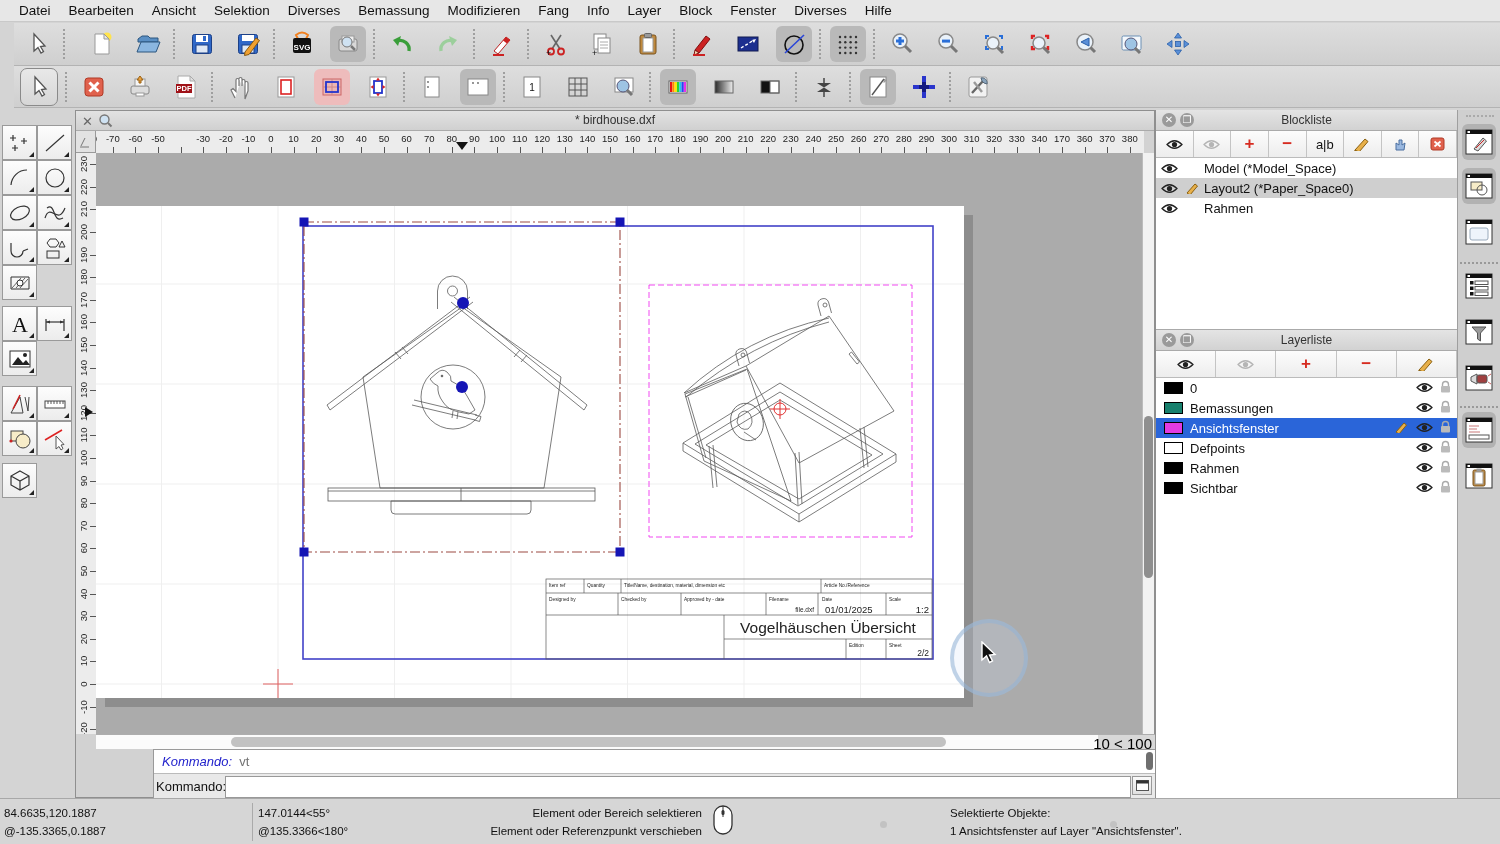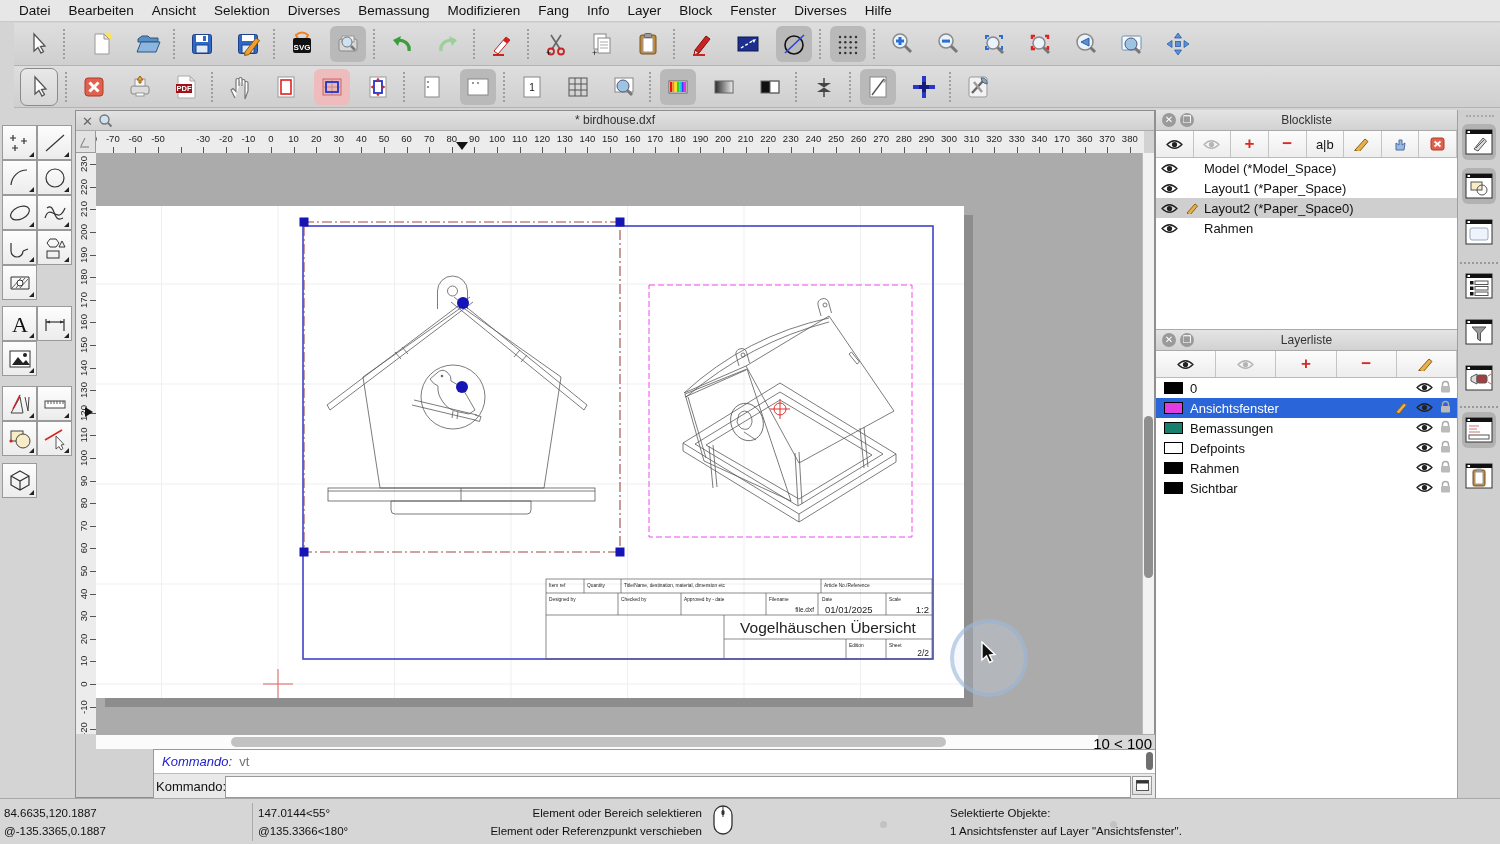--- a/index.html
+++ b/index.html
@@ -1076,34 +1076,20 @@
                 <circle cx="8.5" cy="5.5" r="2.6" fill="#222"></circle>
               </svg>
             </span>
             <span class="bl-pencil" style="visibility: hidden;">
               <svg width="14" height="12">
                 <path d="M1,11 L9,2 l2.5,2 L4,13z" fill="#e8b04a" stroke="#8a6010"></path>
               </svg>
             </span>
             <span>Model (*Model_Space)</span>
           </div>
-          <div class="bl-row">
-            <span class="bl-eye">
-              <svg width="17" height="11">
-                <path d="M1,5.5 Q8.5,-2 16,5.5 Q8.5,13 1,5.5Z" fill="none" stroke="#222" stroke-width="1.2"></path>
-                <circle cx="8.5" cy="5.5" r="2.6" fill="#222"></circle>
-              </svg>
-            </span>
-            <span class="bl-pencil" style="visibility: hidden;">
-              <svg width="14" height="12">
-                <path d="M1,11 L9,2 l2.5,2 L4,13z" fill="#e8b04a" stroke="#8a6010"></path>
-              </svg>
-            </span>
-            <span>Layout1 (*Paper_Space)</span>
-          </div>
           <div class="bl-row selected">
             <span class="bl-eye">
               <svg width="17" height="11">
                 <path d="M1,5.5 Q8.5,-2 16,5.5 Q8.5,13 1,5.5Z" fill="none" stroke="#222" stroke-width="1.2"></path>
                 <circle cx="8.5" cy="5.5" r="2.6" fill="#222"></circle>
               </svg>
             </span>
             <span class="bl-pencil">
               <svg width="14" height="12">
                 <path d="M1,11 L9,2 l2.5,2 L4,13z" fill="#e8b04a" stroke="#8a6010"></path>
@@ -1167,42 +1153,42 @@
               <span><svg width="17" height="11">
                   <path d="M1,5.5 Q8.5,-2 16,5.5 Q8.5,13 1,5.5Z" fill="none" stroke="#222" stroke-width="1.2"></path>
                   <circle cx="8.5" cy="5.5" r="2.6" fill="#222"></circle>
                 </svg></span>
               <span><svg width="11" height="13">
                   <path d="M2.5,6 V4.5 a3,3 0 0 1 6,0 V6" fill="none" stroke="#aaa" stroke-width="1.4"></path>
                   <rect x="1" y="6" width="9" height="6.5" rx="1" fill="#bbb"></rect>
                 </svg></span>
             </span>
           </div>
+          <div class="ll-row">
+            <span class="ll-swatch" style="background-color: rgb(23, 128, 109);"></span>
+            <span>Bemassungen</span>
+            <span class="ll-right">
+              <span style="visibility: hidden;"><svg width="14" height="12">
+                  <path d="M1,11 L9,2 l2.5,2 L4,13z" fill="#e8b04a" stroke="#8a6010"></path>
+                </svg></span>
+              <span><svg width="17" height="11">
+                  <path d="M1,5.5 Q8.5,-2 16,5.5 Q8.5,13 1,5.5Z" fill="none" stroke="#222" stroke-width="1.2"></path>
+                  <circle cx="8.5" cy="5.5" r="2.6" fill="#222"></circle>
+                </svg></span>
+              <span><svg width="11" height="13">
+                  <path d="M2.5,6 V4.5 a3,3 0 0 1 6,0 V6" fill="none" stroke="#aaa" stroke-width="1.4"></path>
+                  <rect x="1" y="6" width="9" height="6.5" rx="1" fill="#bbb"></rect>
+                </svg></span>
+            </span>
+          </div>
           <div class="ll-row selected">
             <span class="ll-swatch" style="background-color: rgb(226, 59, 226);"></span>
             <span>Ansichtsfenster</span>
             <span class="ll-right">
               <span><svg width="14" height="12">
-                  <path d="M1,11 L9,2 l2.5,2 L4,13z" fill="#e8b04a" stroke="#8a6010"></path>
-                </svg></span>
-              <span><svg width="17" height="11">
-                  <path d="M1,5.5 Q8.5,-2 16,5.5 Q8.5,13 1,5.5Z" fill="none" stroke="#222" stroke-width="1.2"></path>
-                  <circle cx="8.5" cy="5.5" r="2.6" fill="#222"></circle>
-                </svg></span>
-              <span><svg width="11" height="13">
-                  <path d="M2.5,6 V4.5 a3,3 0 0 1 6,0 V6" fill="none" stroke="#aaa" stroke-width="1.4"></path>
-                  <rect x="1" y="6" width="9" height="6.5" rx="1" fill="#bbb"></rect>
-                </svg></span>
-            </span>
-          </div>
-          <div class="ll-row">
-            <span class="ll-swatch" style="background-color: rgb(23, 128, 109);"></span>
-            <span>Bemassungen</span>
-            <span class="ll-right">
-              <span style="visibility: hidden;"><svg width="14" height="12">
                   <path d="M1,11 L9,2 l2.5,2 L4,13z" fill="#e8b04a" stroke="#8a6010"></path>
                 </svg></span>
               <span><svg width="17" height="11">
                   <path d="M1,5.5 Q8.5,-2 16,5.5 Q8.5,13 1,5.5Z" fill="none" stroke="#222" stroke-width="1.2"></path>
                   <circle cx="8.5" cy="5.5" r="2.6" fill="#222"></circle>
                 </svg></span>
               <span><svg width="11" height="13">
                   <path d="M2.5,6 V4.5 a3,3 0 0 1 6,0 V6" fill="none" stroke="#aaa" stroke-width="1.4"></path>
                   <rect x="1" y="6" width="9" height="6.5" rx="1" fill="#bbb"></rect>
                 </svg></span>

